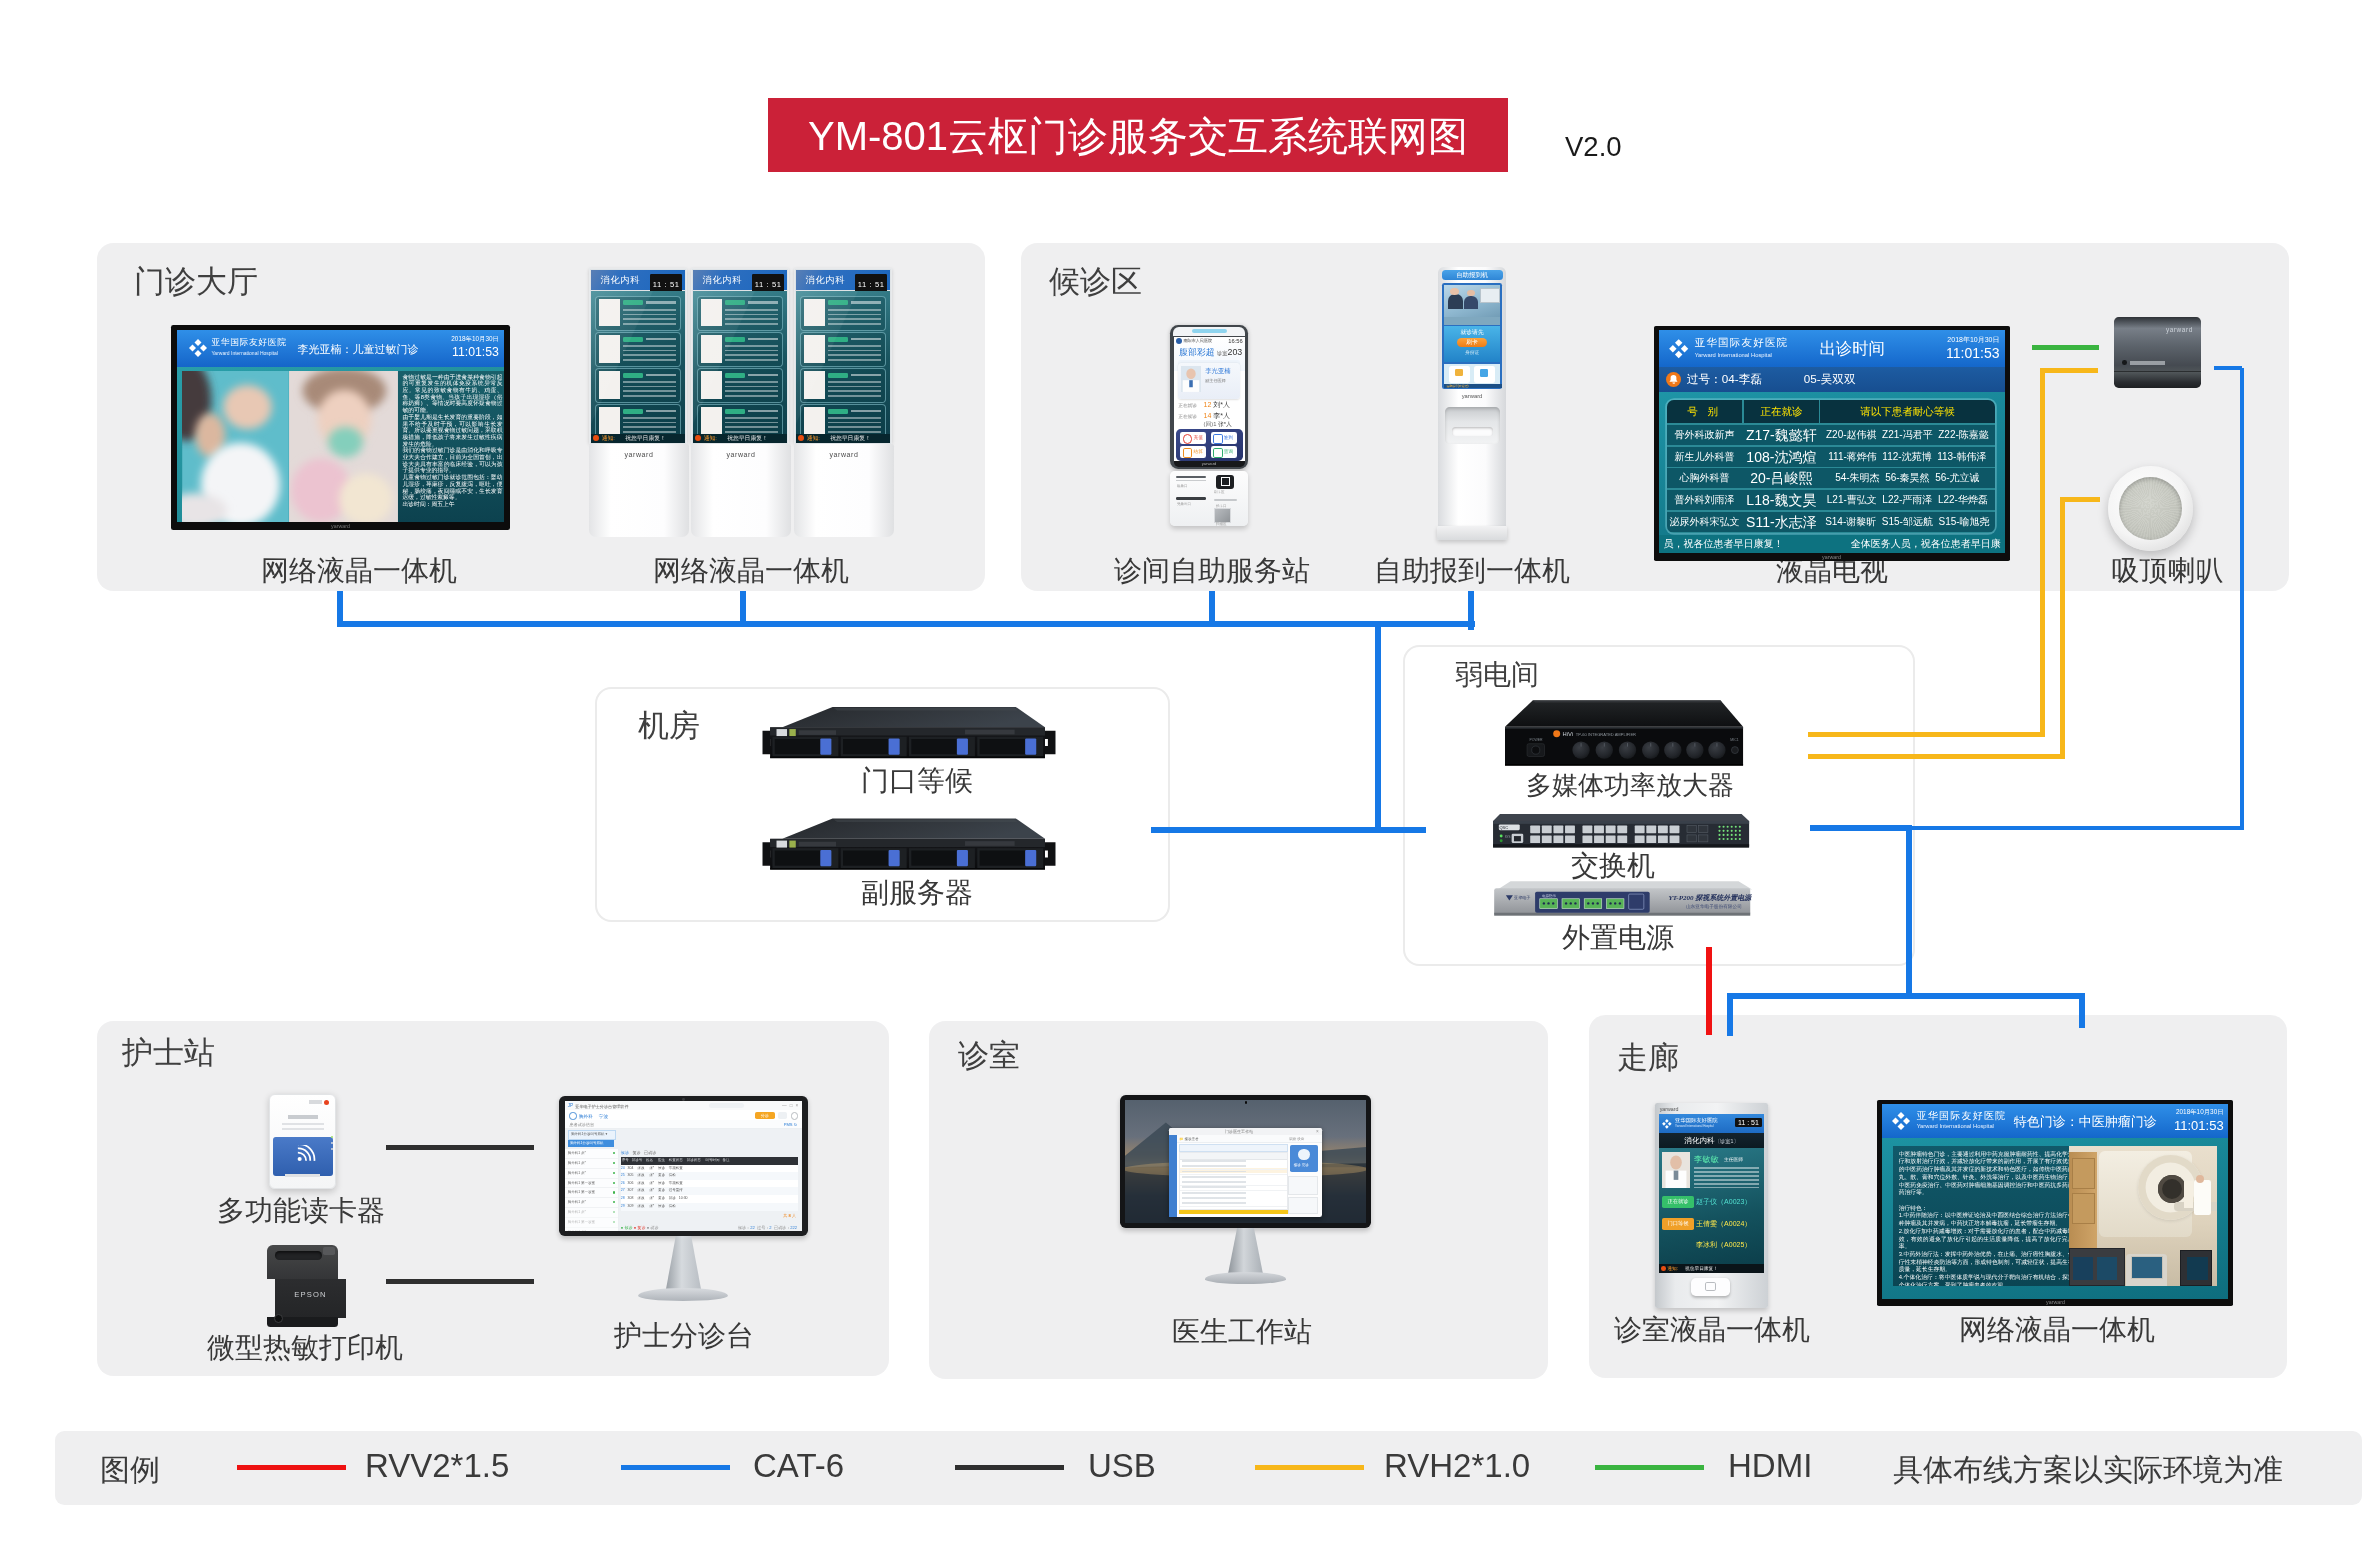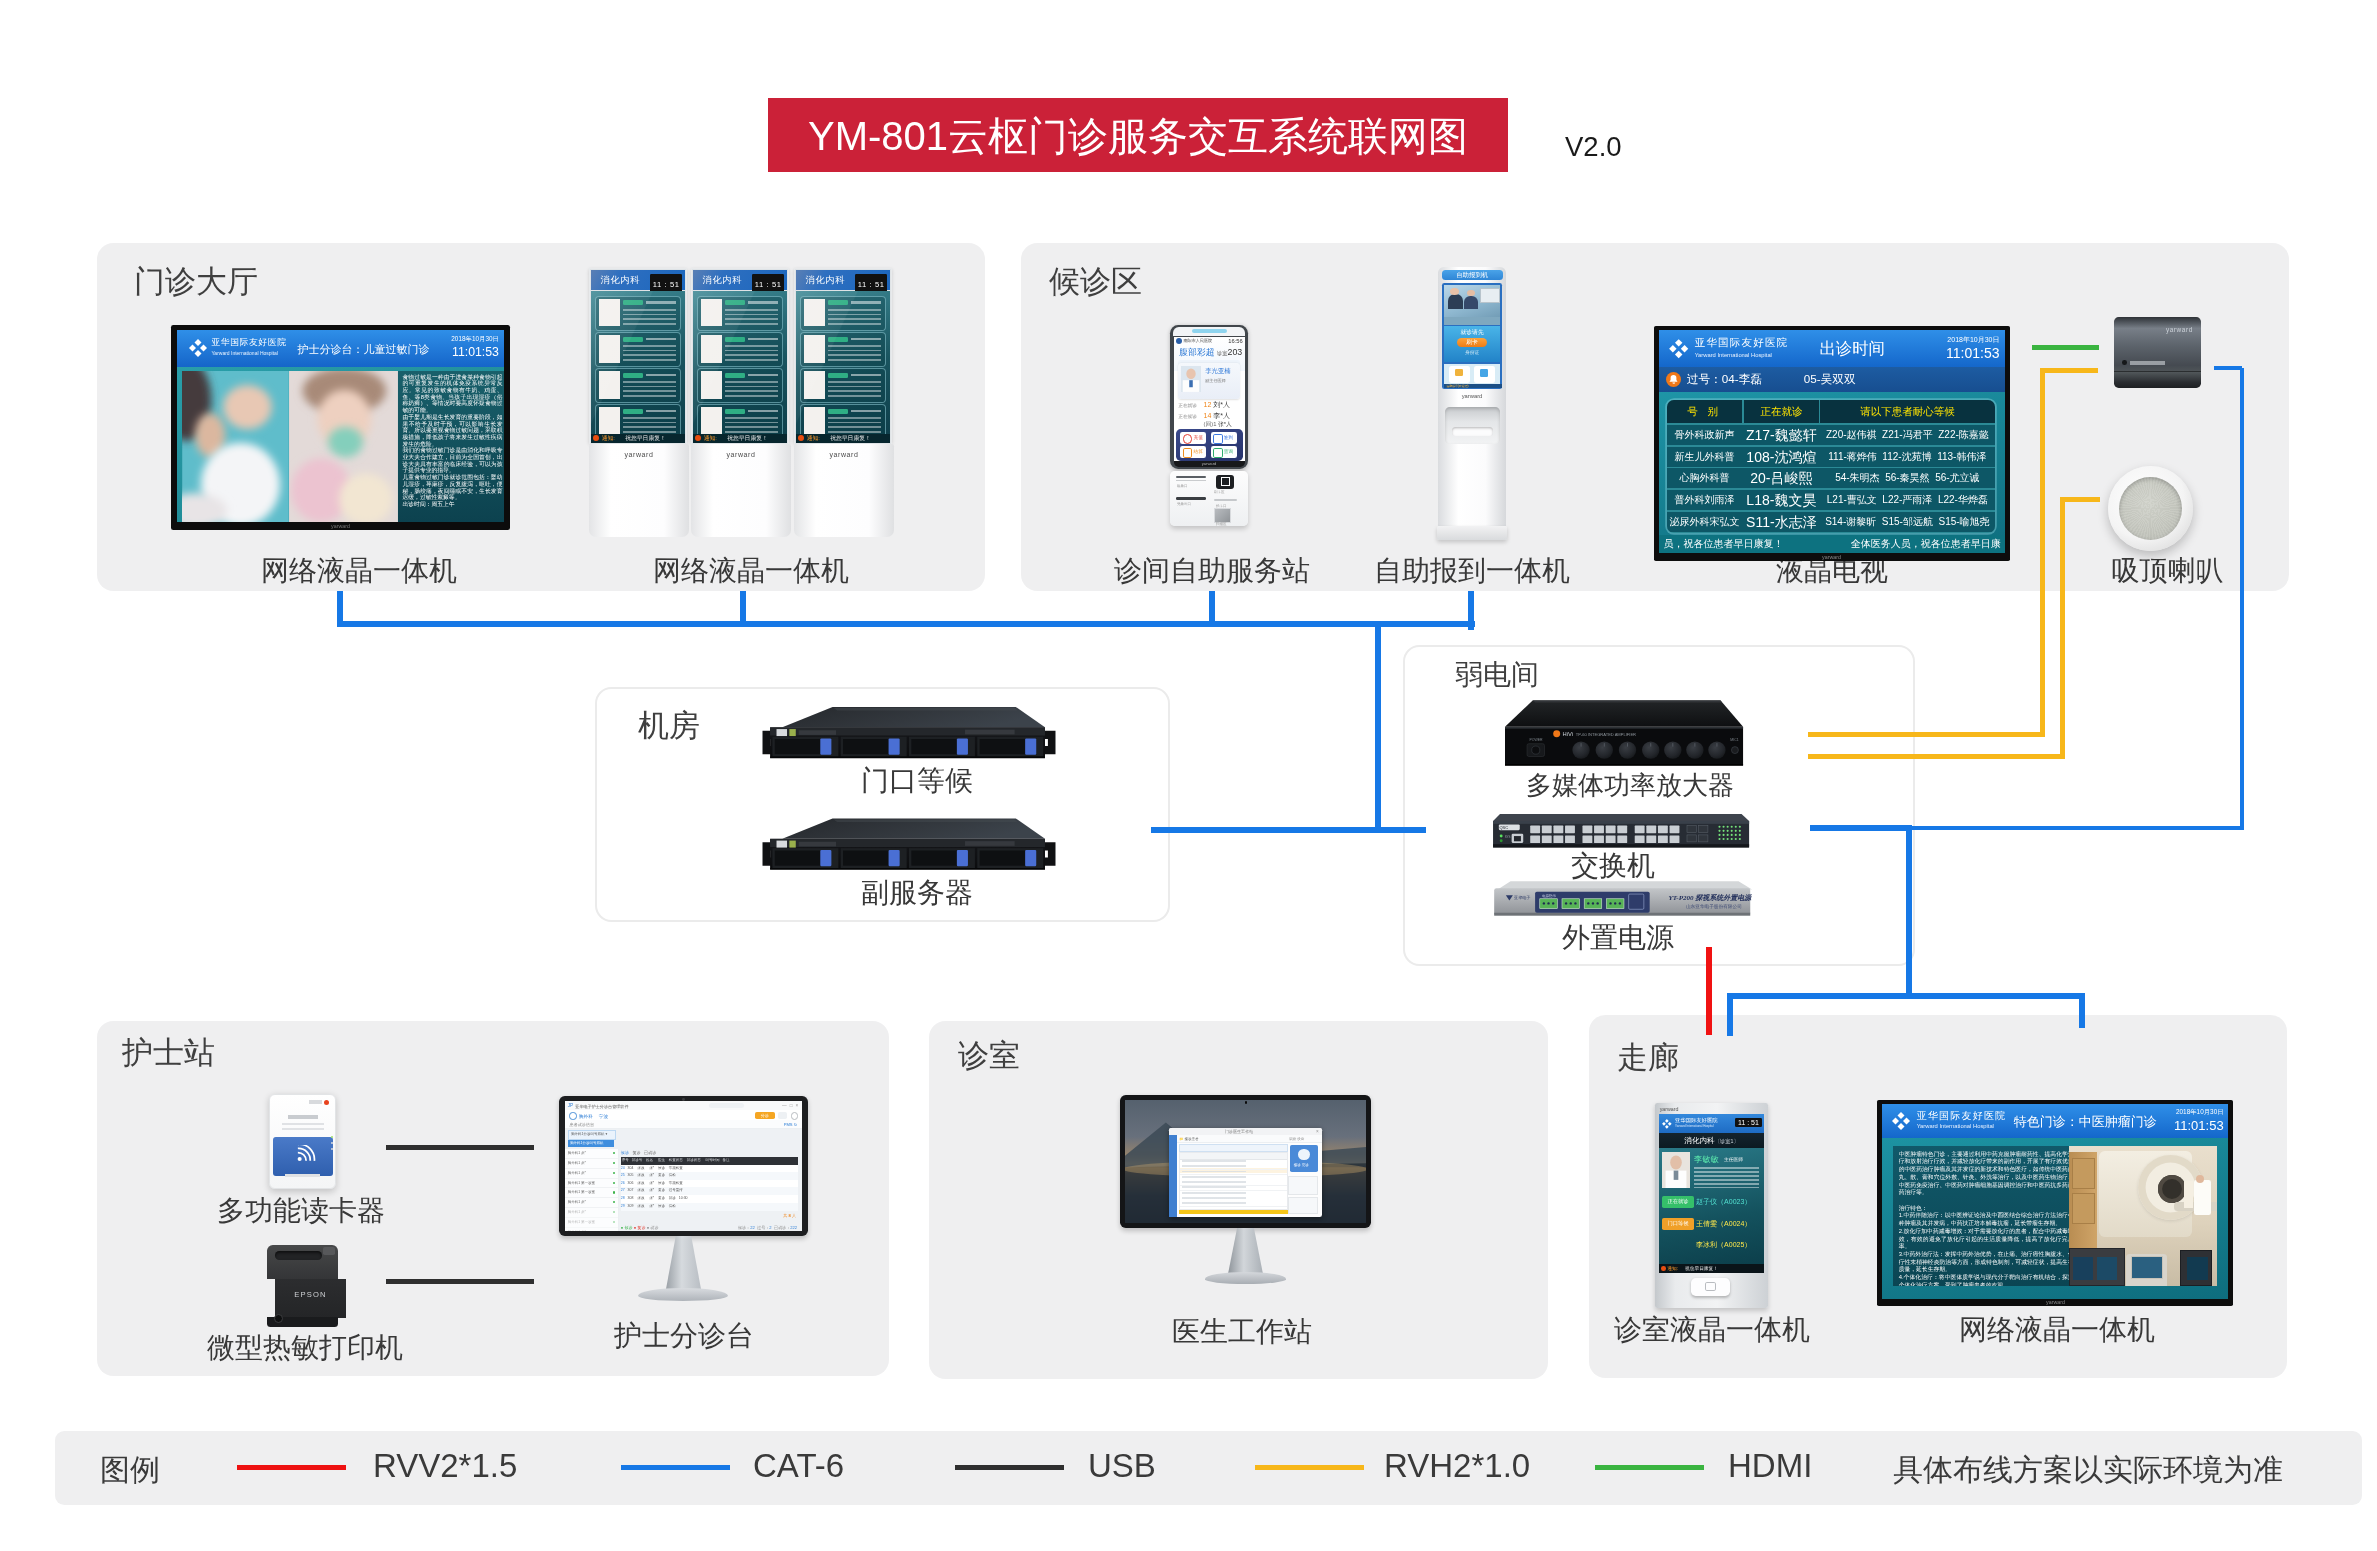--- a/index.html
+++ b/index.html
@@ -109,21 +109,21 @@
 <div class="ln yellow" style="left:2060px;top:497px;width:4.7px;height:261px;"></div>
 <div class="ln yellow" style="left:2060px;top:497px;width:40px;height:4.7px;"></div>
 
 <div class="ln green" style="left:2032px;top:345px;width:67px;height:5.3px;"></div>
 
 <div class="ln blackl" style="left:386px;top:1145px;width:148px;height:4.7px;"></div>
 <div class="ln blackl" style="left:386px;top:1279px;width:148px;height:4.7px;"></div>
 
 <div class="abs" style="left:100px;top:1450px;font-size:30px;color:#3a3a3a;">图例</div>
 <div class="ln" style="left:237px;top:1465px;width:109px;height:5.3px;background:#ee1111;"></div>
-<div class="abs" style="left:365px;top:1447px;font-size:33px;color:#3a3a3a;margin-left:8px;">RVV2*1.5</div>
+<div class="abs" style="left:365px;top:1447px;font-size:33px;color:#3a3a3a;">RVV2*1.5</div>
 <div class="ln blue" style="left:621px;top:1465px;width:109px;height:5.3px;"></div>
 <div class="abs" style="left:753px;top:1447px;font-size:33px;color:#3a3a3a;">CAT-6</div>
 <div class="ln blackl" style="left:955px;top:1465px;width:109px;height:5.3px;"></div>
 <div class="abs" style="left:1088px;top:1447px;font-size:33px;color:#3a3a3a;">USB</div>
 <div class="ln yellow" style="left:1255px;top:1465px;width:109px;height:5.3px;"></div>
 <div class="abs" style="left:1384px;top:1447px;font-size:33px;color:#3a3a3a;">RVH2*1.0</div>
 <div class="ln green" style="left:1595px;top:1465px;width:109px;height:5.3px;"></div>
 <div class="abs" style="left:1728px;top:1447px;font-size:33px;color:#3a3a3a;">HDMI</div>
 <div class="abs" style="left:1893px;top:1450px;font-size:30px;color:#3a3a3a;">具体布线方案以实际环境为准</div>
 
@@ -134,21 +134,21 @@
       <svg class="abs" style="left:9.3px;top:7px;" width="22" height="22" viewBox="0 0 44 44">
           <g fill="#ffffff">
             <path d="M22 4 l7 7 -7 7 -7 -7z"></path>
             <path d="M22 26 l7 7 -7 7 -7 -7z"></path>
             <path d="M11 15 l7 7 -7 7 -7 -7z"></path>
             <path d="M33 15 l7 7 -7 7 -7 -7z"></path>
           </g>
         </svg>
       <div class="abs" style="left:34px;top:7px;font-size:8.8px;color:#fff;letter-spacing:0.6px;">亚华国际友好医院</div>
       <div class="abs" style="left:34px;top:20px;font-size:5px;color:#e8f2ff;">Yarward International Hospital</div>
-      <div class="abs" style="left:120px;top:12.3px;width:111px;font-size:11px;color:#fff;text-align:center;white-space:nowrap;">护士分诊台：儿童过敏门诊</div>
+      <div class="abs" style="left:120px;top:12.3px;width:111px;font-size:11px;color:#fff;text-align:center;white-space:nowrap;">李光亚楠：儿童过敏门诊</div>
       <div class="abs" style="right:4.7px;top:5.3px;font-size:6.4px;color:#fff;text-align:right;">2018年10月30日</div>
       <div class="abs" style="right:4.7px;top:15px;font-size:12.3px;color:#fff;text-align:right;">11:01:53</div>
     </div>
 
     <svg class="abs" style="left:4.7px;top:41px;" width="107" height="152" viewBox="0 0 183 261">
       <defs>
           <filter id="b1" x="-30%" y="-30%" width="160%" height="160%">
             <feGaussianBlur stdDeviation="7"></feGaussianBlur>
           </filter>
         </defs>

